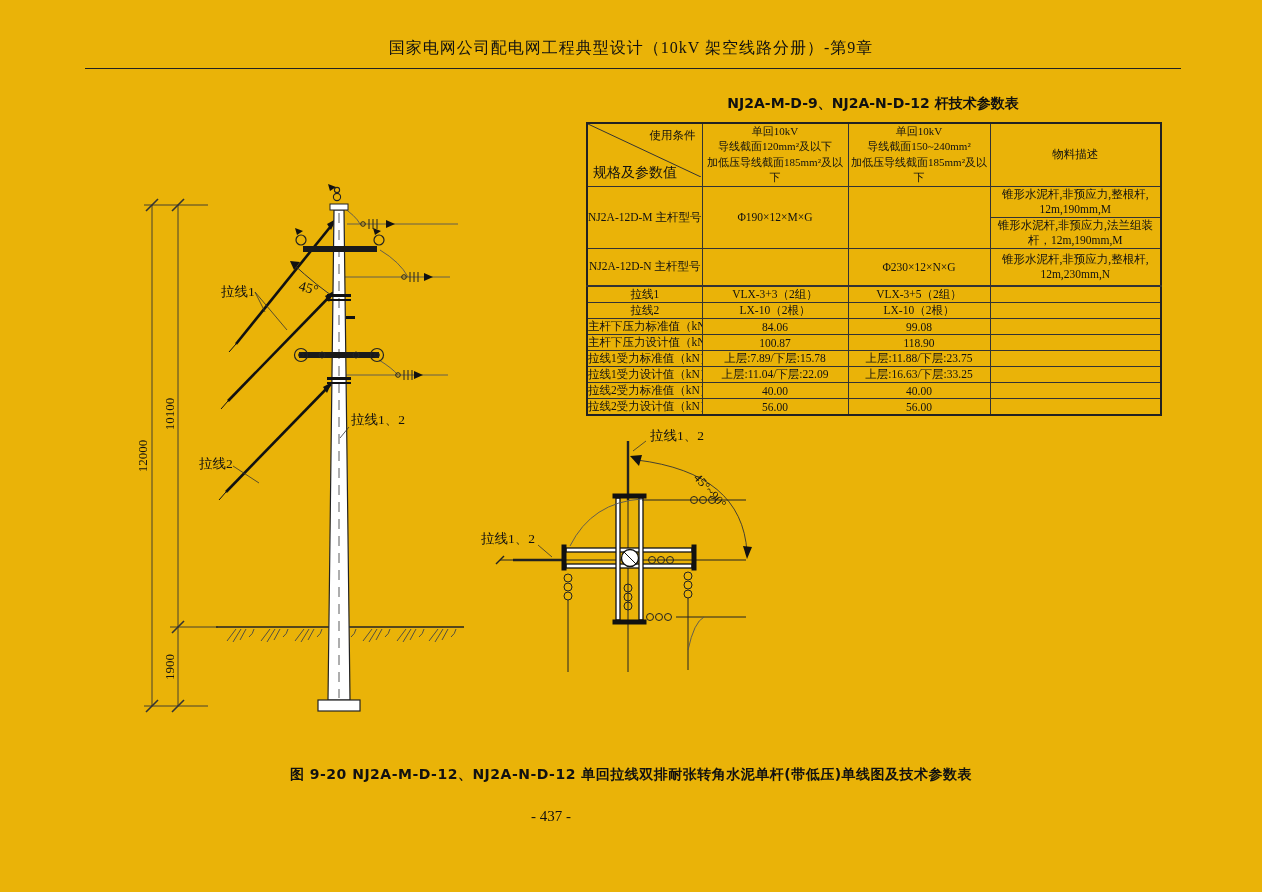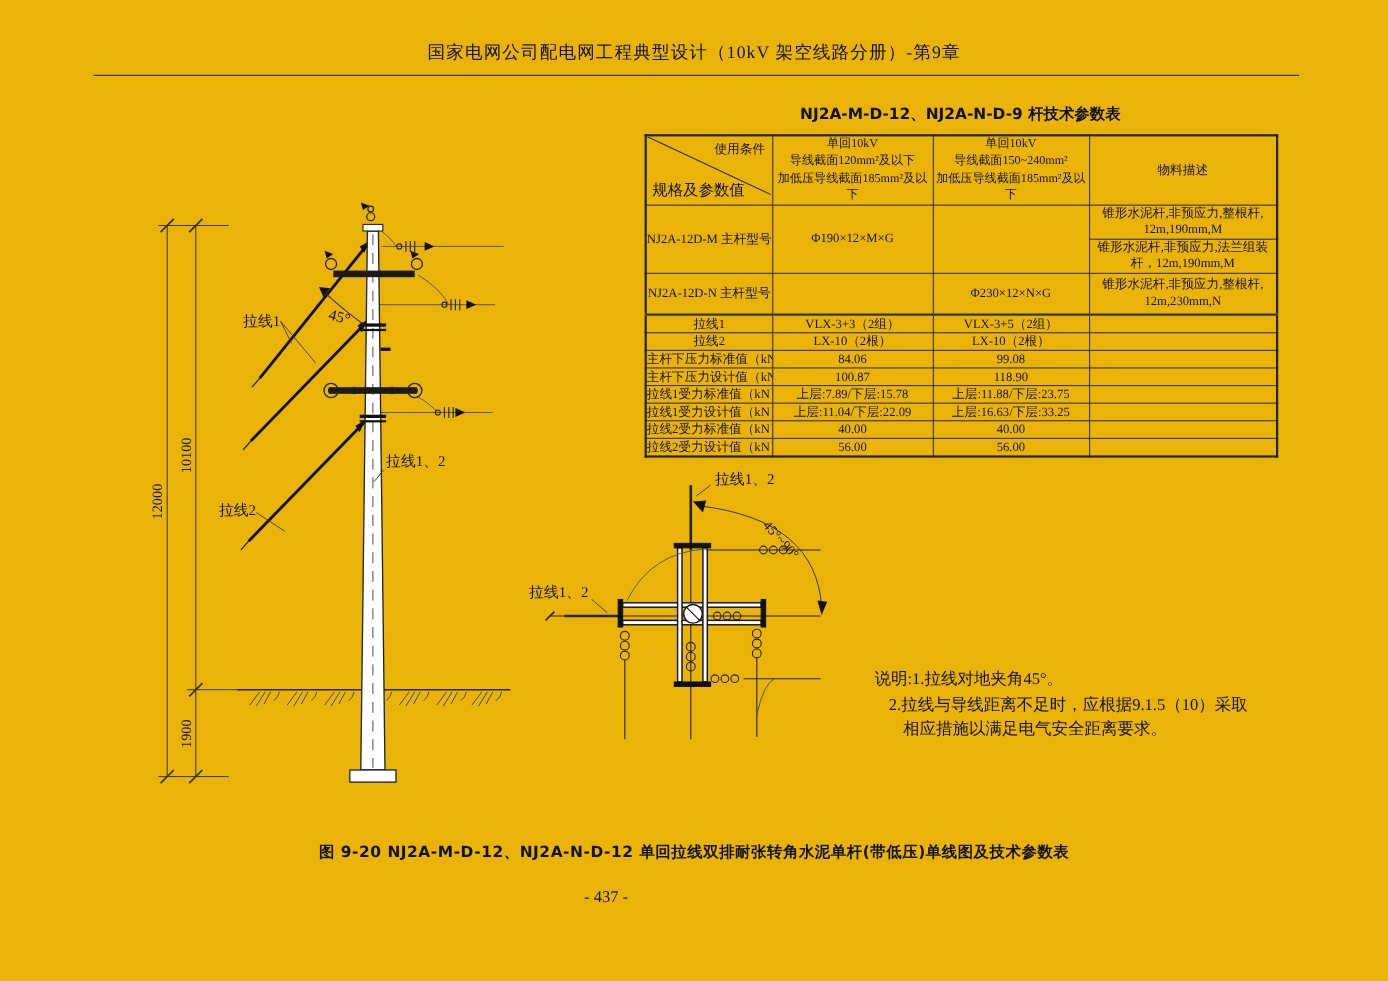--- a/index.html
+++ b/index.html
@@ -32,21 +32,21 @@
   .pageno{position:absolute;top:808px;left:0;width:1102px;text-align:center;font-size:15px;}
 </style>
 </head>
 <body>
 
 <div class="page">
 
   <div class="hdr-title">国家电网公司配电网工程典型设计（10kV 架空线路分册）-第9章</div>
   <div class="hdr-rule"></div>
 
-  <div class="tbl-title">NJ2A-M-D-12、NJ2A-N-D-9 杆技术参数表</div>
+  <div class="tbl-title">NJ2A-M-D-9、NJ2A-N-D-12 杆技术参数表</div>
 
   <table class="params">
     <colgroup>
         <col style="width:115px">
         <col style="width:146px">
         <col style="width:142px">
         <col style="width:171px">
       </colgroup>
     <tbody>
         <tr class="h55">
@@ -336,22 +336,17 @@
 
       <g stroke="#333" stroke-width="0.8" fill="none">
         <path d="M646 441 L633 451"></path>
         <path d="M538 545 L552 557"></path>
       </g>
       <text font-size="13.5" x="650" y="440">拉线1、2</text>
       <text font-size="13.5" x="481" y="543">拉线1、2</text>
     </g>
   </svg>
 
-  <div class="notes">
-    <div class="n1">说明:1.拉线对地夹角45°。</div>
-    <div class="n2">2.拉线与导线距离不足时，应根据9.1.5（10）采取</div>
-    <div class="n3">相应措施以满足电气安全距离要求。</div>
-  </div>
 
   <div class="caption">图 9-20  NJ2A-M-D-12、NJ2A-N-D-12 单回拉线双排耐张转角水泥单杆(带低压)单线图及技术参数表</div>
   <div class="pageno">- 437 -</div>
 
 </div>
 
 </body></html>

